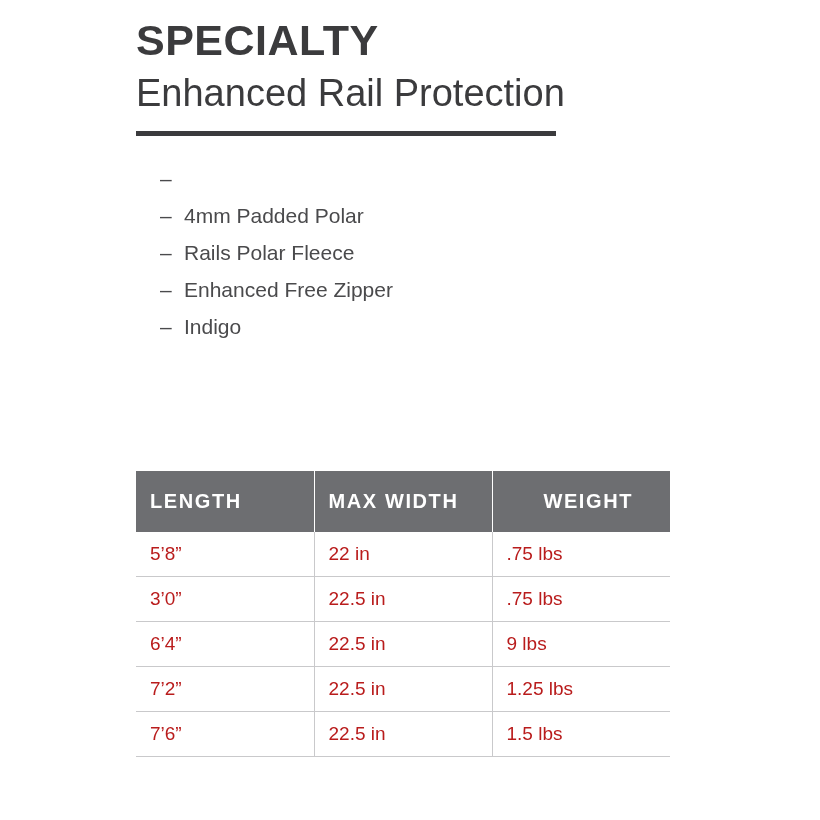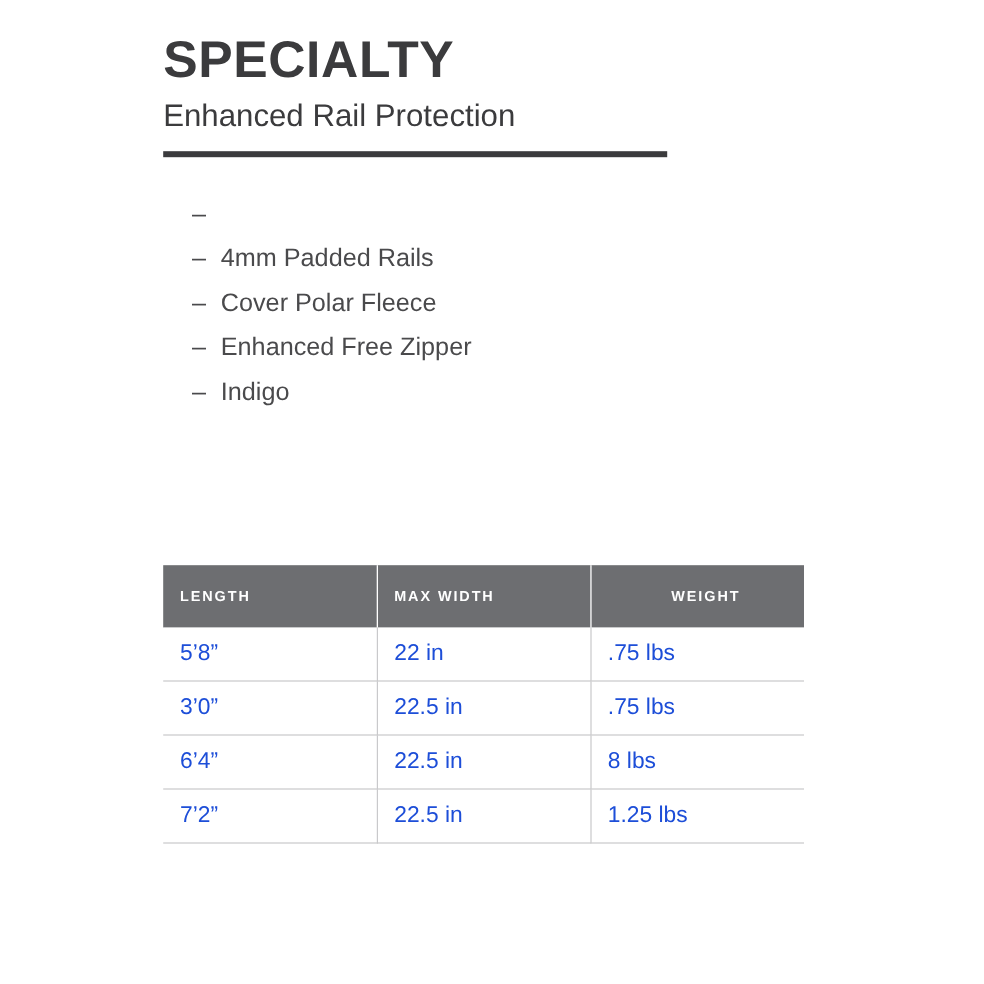--- a/index.html
+++ b/index.html
@@ -20,33 +20,33 @@
     position: absolute;
     left: 0; top: 0;
     width: 820px;
     height: 820px;
   }
 
   
   .header {
     position: absolute;
     left: 136px;
-    top: 28px;
+    top: 18px;
     width: 560px;
   }
   .title {
     font-size: 43px;
     font-weight: bold;
     letter-spacing: 0.5px;
     color: #3b3b3d;
     line-height: 1.05;
     margin: 0;
   }
   .subtitle {
-    font-size: 26px;
+    font-size: 38px;
     font-weight: normal;
     color: #3b3b3d;
     line-height: 1.2;
     margin: 8px 0 12px 0;
   }
   .rule {
     margin-top: 14px;
     width: 420px;
     height: 5px;
     background: #3b3b3d;
@@ -89,32 +89,32 @@
     table-layout: fixed;
   }
   table.spec col.c1 { width: 178px; }
   table.spec col.c2 { width: 178px; }
   table.spec col.c3 { width: 178px; }
 
   table.spec thead th {
     background: #6d6e71;
     color: #ffffff;
     text-align: left;
-    font-size: 12px;
+    font-size: 20px;
     font-weight: bold;
     letter-spacing: 1.6px;
     padding: 19px 0 19px 14px;
     border-right: 1px solid #ffffff;
     vertical-align: middle;
   }
   table.spec thead th:last-child { border-right: none; text-align: center; }
 
   table.spec tbody td {
     font-size: 19px;
-    color: #1d4ed8;
+    color: #b91c1c;
     padding: 11px 0 11px 14px;
     border-bottom: 1px solid #c9c9cb;
     border-right: 1px solid #c9c9cb;
     background: #ffffff;
     vertical-align: middle;
   }
   table.spec tbody td:last-child { border-right: none; }
   table.spec tbody tr:last-child td { border-bottom: 1px solid #c9c9cb; }
 </style>
 </head>
@@ -127,25 +127,25 @@
     <h2 class="subtitle">Enhanced Rail Protection</h2>
     <div class="rule"></div>
   </div>
 
   <ul class="features">
     <li>
       <span class="dash">–</span>
     </li>
     <li>
       <span class="dash">–</span>
-      <span>4mm Padded Rails</span>
+      <span>4mm Padded Polar</span>
     </li>
     <li>
       <span class="dash">–</span>
-      <span>Cover Polar Fleece</span>
+      <span>Rails Polar Fleece</span>
     </li>
     <li>
       <span class="dash">–</span>
       <span>Enhanced Free Zipper</span>
     </li>
     <li>
       <span class="dash">–</span>
       <span>Indigo</span>
     </li>
   </ul>
@@ -171,24 +171,29 @@
           <td>.75 lbs</td>
         </tr>
         <tr>
           <td>3’0”</td>
           <td>22.5 in</td>
           <td>.75 lbs</td>
         </tr>
         <tr>
           <td>6’4”</td>
           <td>22.5 in</td>
-          <td>8 lbs</td>
+          <td>9 lbs</td>
         </tr>
         <tr>
           <td>7’2”</td>
           <td>22.5 in</td>
           <td>1.25 lbs</td>
+        </tr>
+        <tr>
+          <td>7’6”</td>
+          <td>22.5 in</td>
+          <td>1.5 lbs</td>
         </tr>
       </tbody>
     </table>
   </div>
 
 </div>
 
 </body></html>

